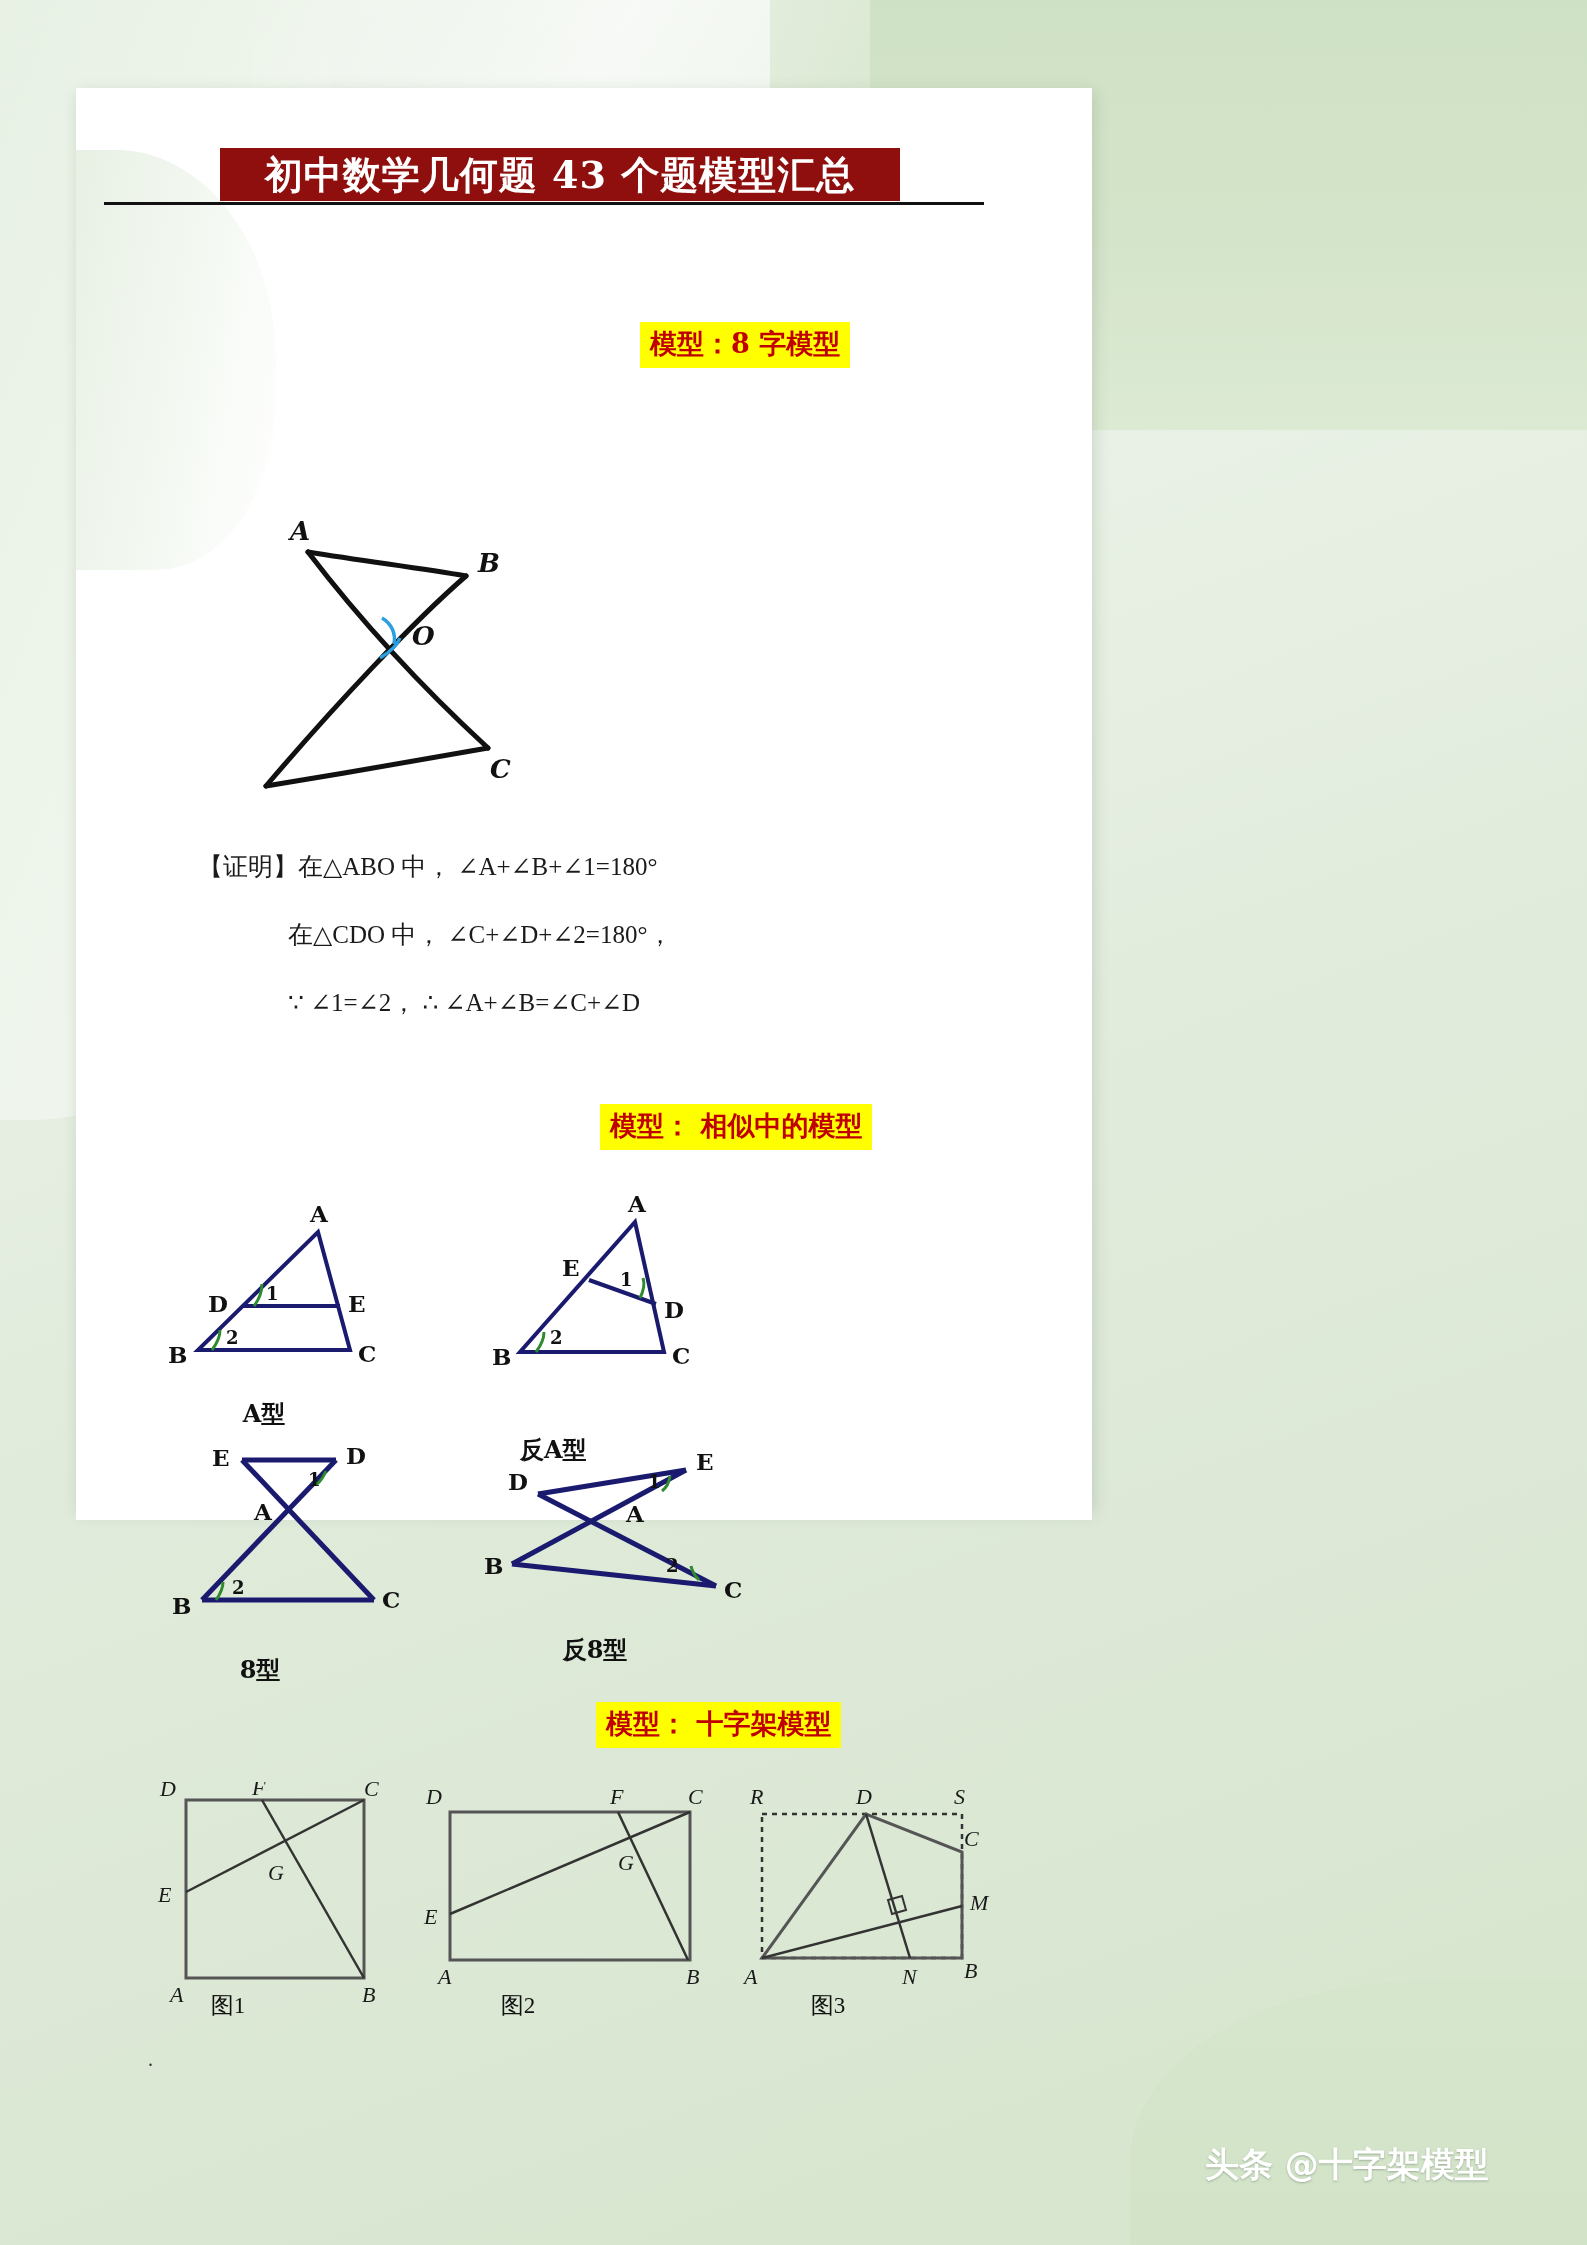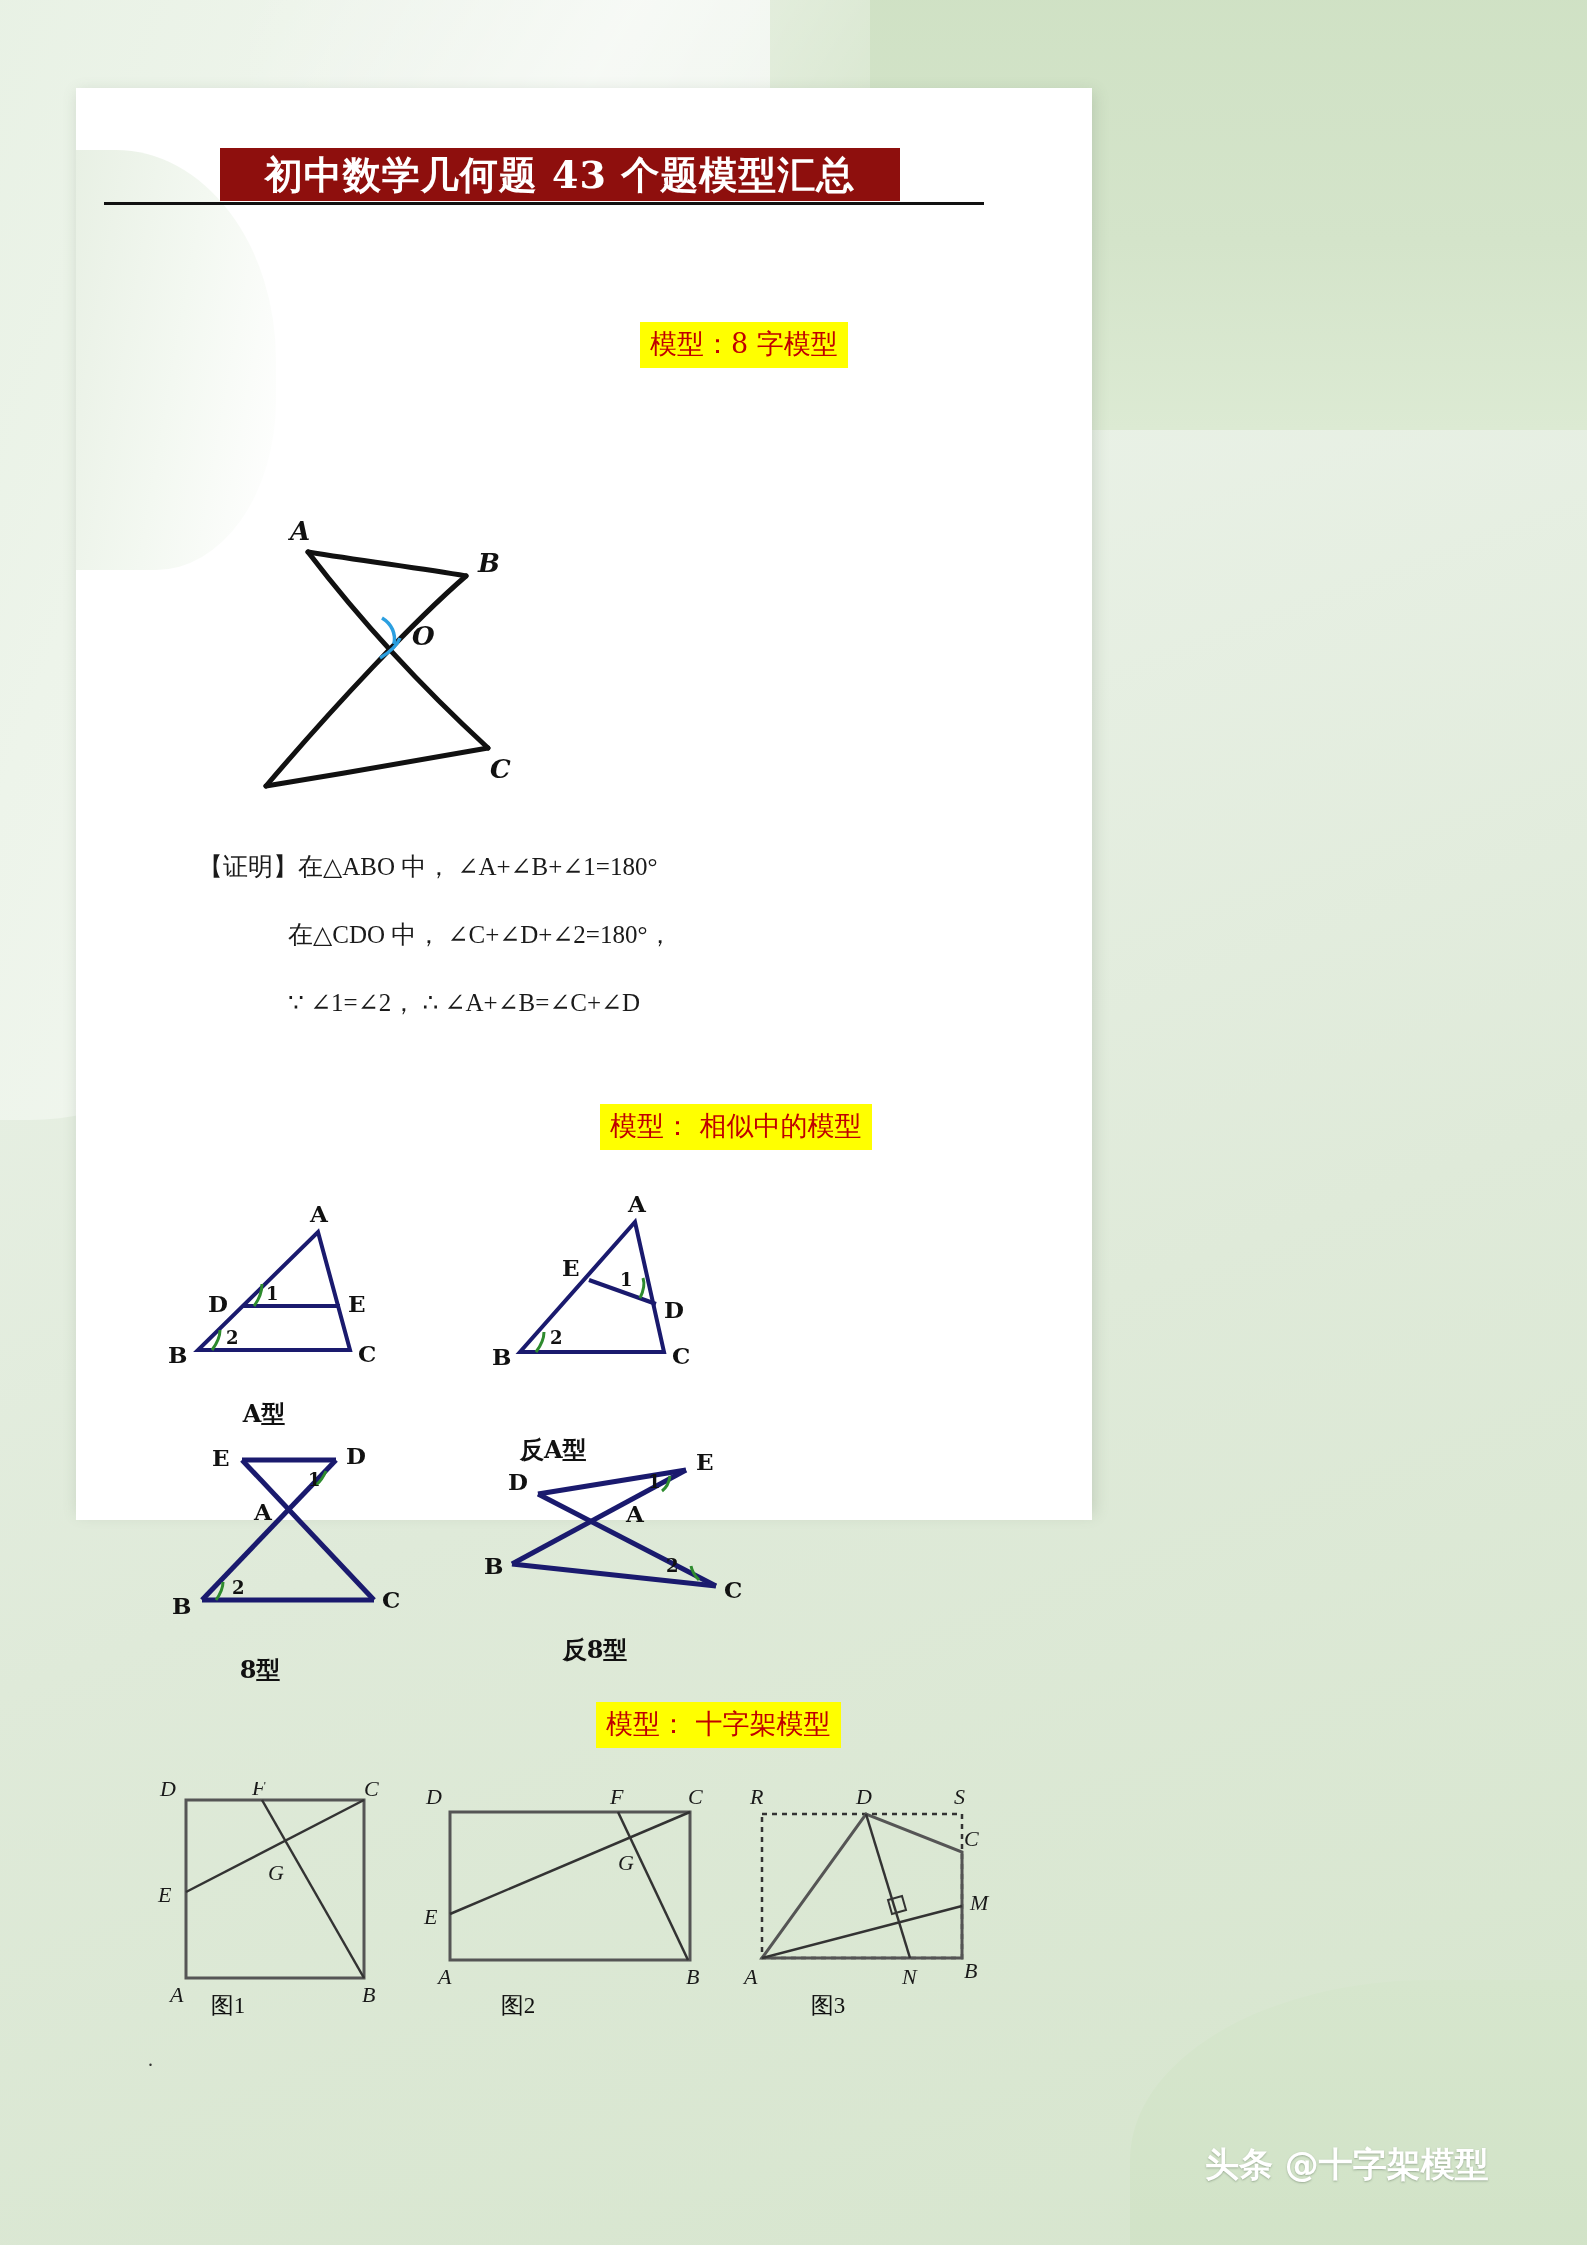--- a/index.html
+++ b/index.html
@@ -84,21 +84,21 @@
     background: #111111;
     z-index: 7;
   }
 
   
   .model-head {
     position: absolute;
     background: #ffff00;
     color: #c00000;
     font-size: 27px;
-    font-weight: normal;
+    font-weight: bold;
     padding: 4px 10px 6px 10px;
     white-space: nowrap;
     font-family: "DejaVu Serif", "Liberation Serif", serif;
   }
 
   
   .proof-line {
     position: absolute;
     font-size: 25px;
     color: #1a1a1a;

